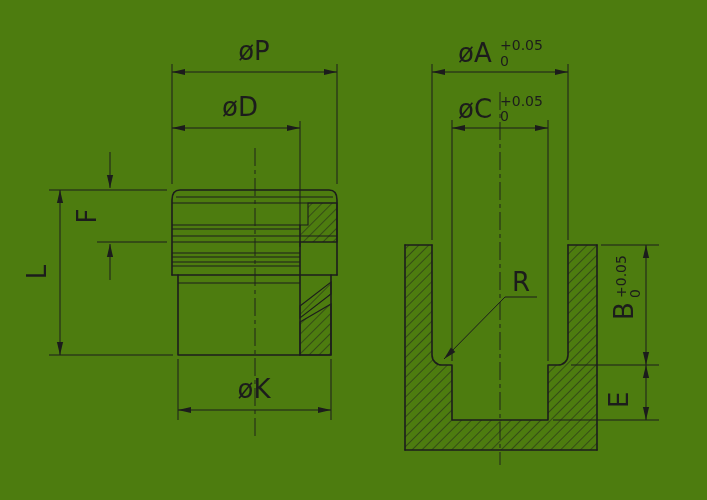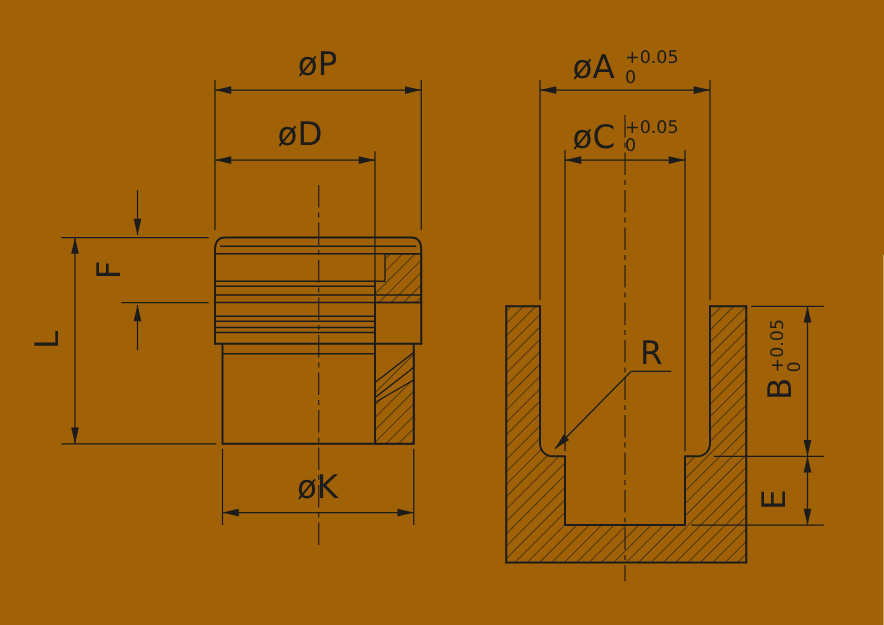--- a/index.html
+++ b/index.html
@@ -1,16 +1,16 @@
 <!DOCTYPE html>
 <html><head>
 <meta charset="utf-8">
 <style>
   html,body{margin:0;padding:0;background:#ffffff;}
-  .stage{position:relative;width:707px;height:500px;background:#a16207;overflow:hidden;}
+  .stage{position:relative;width:707px;height:500px;background:#4d7c0f;overflow:hidden;}
   svg{display:block;}
   text{font-family:"DejaVu Sans","Liberation Sans",sans-serif;fill:#1c1c1c;}
   .dim-lg{font-size:26px;}
   .dim-sm{font-size:14px;}
   .part{stroke:#1c1c1c;stroke-width:1.6;fill:none;stroke-linecap:round;stroke-linejoin:round;}
   .thin{stroke:#1c1c1c;stroke-width:1.1;fill:none;}
   .dim{stroke:#1c1c1c;stroke-width:1;fill:none;}
   .center{stroke:#1c1c1c;stroke-width:0.9;stroke-dasharray:18 4 4 4;fill:none;}
   .hatched{fill:url(#hatch);stroke:#1c1c1c;stroke-width:1.1;}
   .hatchonly{fill:url(#hatch);stroke:none;}

